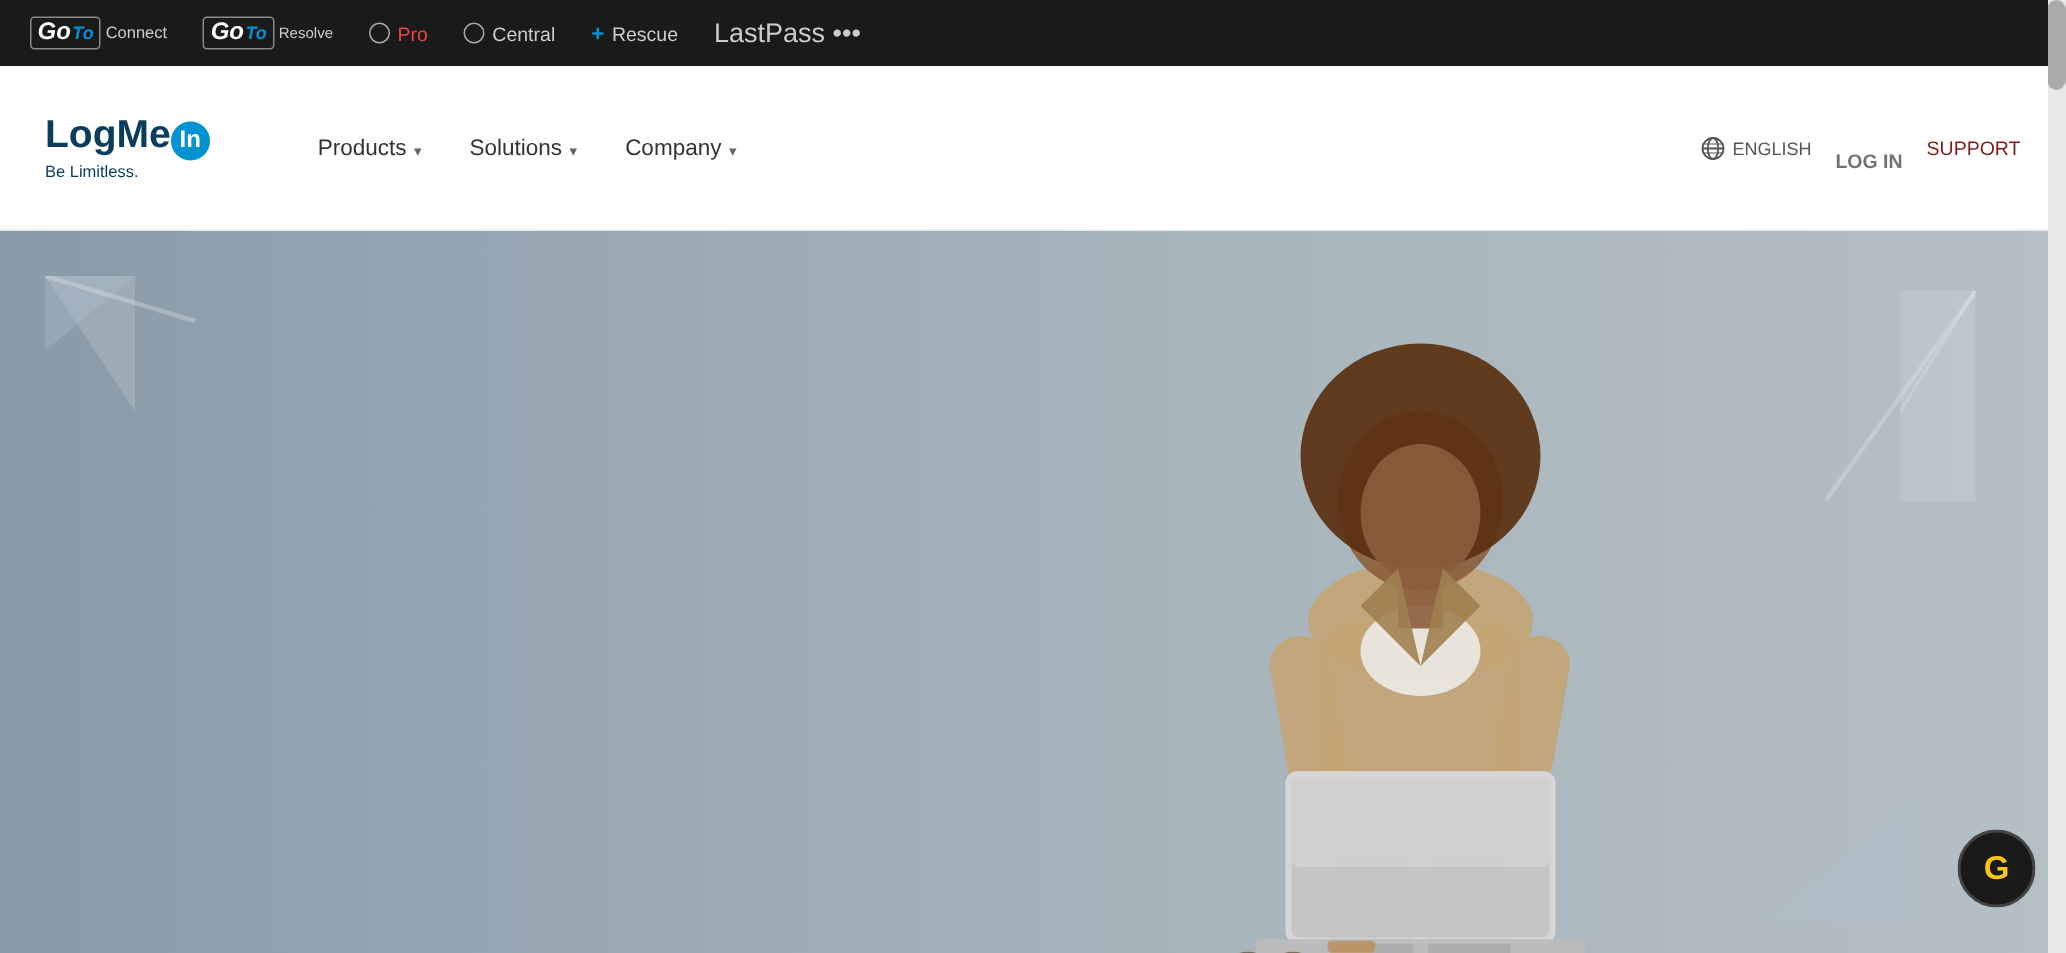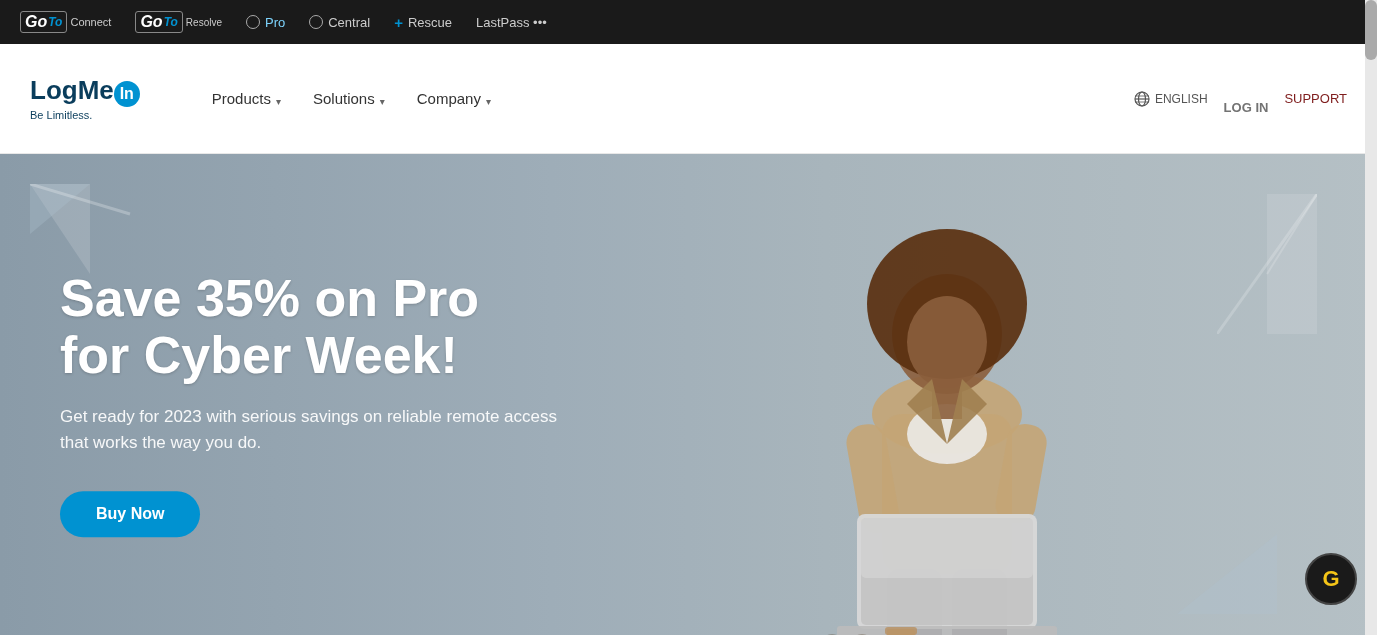--- a/index.html
+++ b/index.html
@@ -285,35 +285,35 @@
   <div class="top-bar-product goto-connect-block">
     <span class="goto-brand">
       <span class="goto-g">Go</span>
         <span style="color:#0092d1;font-weight:900;font-size:12px;font-style:italic;">To</span>
     </span>
     <span style="color:#ccc;font-size:10px;">Resolve</span>
   </div>
 
   <div class="top-bar-product">
     <span class="dot-icon" style="width:14px;height:14px;border-radius:50%;border:1.5px solid #aaa;display:inline-block;vertical-align:middle;"></span>
-    <span style="color:#7dd3fc;font-size:13px;">Pro</span>
+    <span style="color:#ef4444;font-size:13px;">Pro</span>
   </div>
 
   <div class="top-bar-product">
     <span class="dot-icon" style="width:14px;height:14px;border-radius:50%;border:1.5px solid #aaa;display:inline-block;vertical-align:middle;"></span>
     <span style="color:#ccc;font-size:13px;">Central</span>
   </div>
 
   <div class="top-bar-product">
     <span class="plus-icon" style="color:#0092d1;font-size:15px;font-weight:900;line-height:1;">+</span>
     <span style="color:#ccc;font-size:13px;">Rescue</span>
   </div>
 
   <div class="top-bar-product">
-    <span style="color:#ccc;font-size:13px;">LastPass •••</span>
+    <span style="color:#ccc;font-size:18px;">LastPass •••</span>
   </div>
 </div>
 
 <header class="main-header">
 
   <div class="logo-area">
     <div class="logo-block">
       <div class="logo-row">
         <span class="logo-text">
           <span>LogMe</span><span class="in-circle">In</span>
@@ -366,28 +366,20 @@
   <svg class="hero-shape-top-right" viewBox="0 0 100 140" xmlns="http://www.w3.org/2000/svg">
     <polygon points="50,0 100,0 100,140 50,140" fill="rgba(255,255,255,0.12)"></polygon>
     <line x1="100" y1="0" x2="0" y2="140" stroke="rgba(255,255,255,0.2)" stroke-width="3"></line>
     <line x1="100" y1="0" x2="50" y2="80" stroke="rgba(255,255,255,0.18)" stroke-width="2"></line>
   </svg>
 
   <svg class="hero-shape-bottom-right" viewBox="0 0 100 80" xmlns="http://www.w3.org/2000/svg">
     <polygon points="0,80 100,0 100,80" fill="rgba(176,196,210,0.25)"></polygon>
   </svg>
 
-  <div class="hero-content">
-    <h1 class="hero-headline">
-      <span style="white-space:pre-line;">Save 35% on Pro
-for Cyber Week!</span>
-    </h1>
-    <p class="hero-subtext">Get ready for 2023 with serious savings on reliable remote access that works the way you do.</p>
-    <button class="buy-now-btn">Buy Now</button>
-  </div>
 
   <div class="hero-image-area">
 
     <svg width="340" height="470" viewBox="0 0 340 470" xmlns="http://www.w3.org/2000/svg">
 
       <ellipse cx="170" cy="230" rx="75" ry="40" fill="#c4a575" opacity="0.9"></ellipse>
 
       <rect x="105" y="230" width="130" height="160" rx="20" fill="#c4a575" opacity="0.9"></rect>
 
       <ellipse cx="170" cy="250" rx="40" ry="30" fill="#eee" opacity="0.85"></ellipse>

